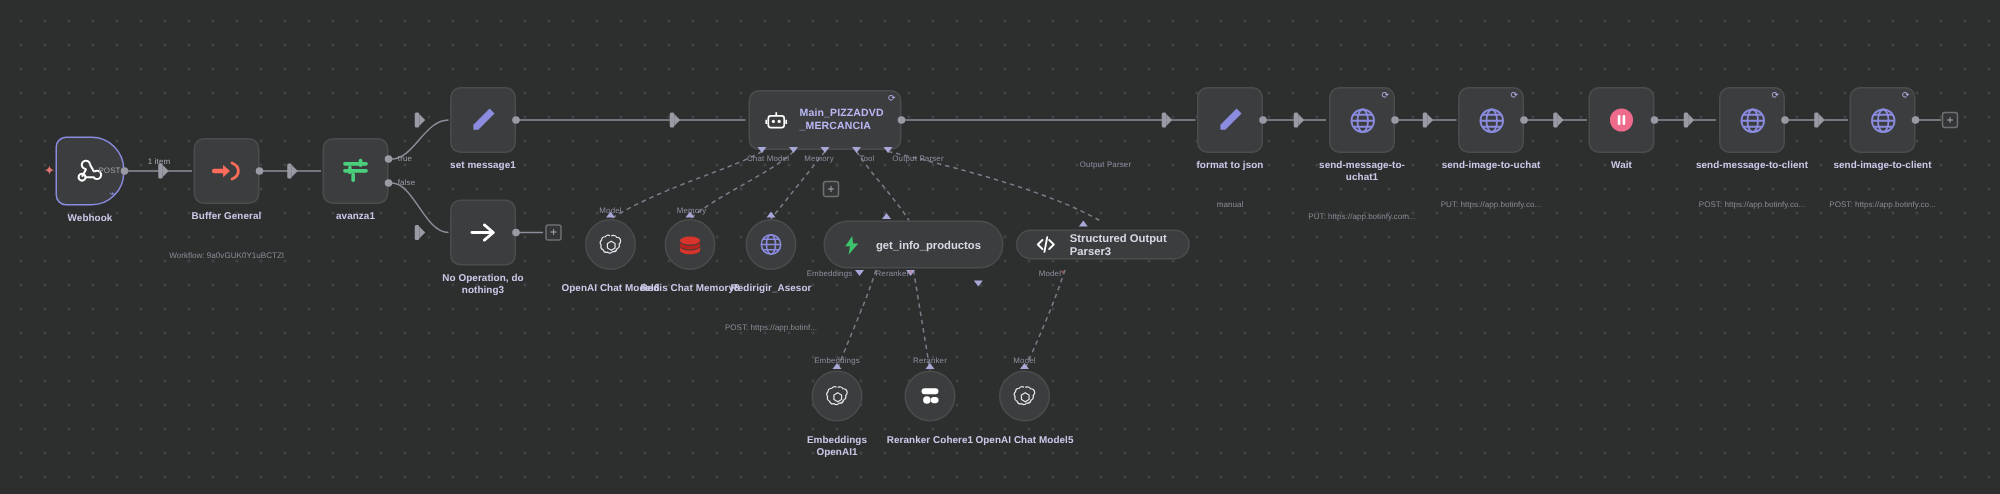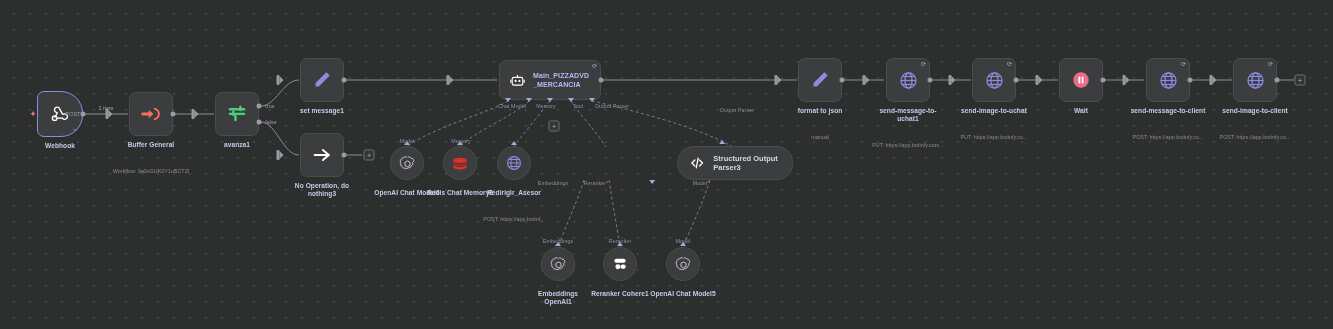--- a/index.html
+++ b/index.html
@@ -283,25 +283,36 @@
           <path d="M4.9 16.6h14.2"></path>
       </svg>
     </div>
     <div class="subdot" style="left:17px;top:-3px;"></div>
     <div class="cap" style="top:25px;width:100px;">
       <div class="t1">Redirigir_Asesor</div>
       <div class="t2">POST: https://app.botinf...</div>
     </div>
   </div>
 
+  <div class="node" style="left:609px;top:163px;">
+    <div class="box pill">
+      <svg class="gl" width="15" height="15" viewBox="0 0 24 24">
+        <path d="M11.5 2 4 13h5l-1.5 9L18 10h-5.6z" fill="#3ec46d"></path>
+      </svg>
+      <div class="pill-title">get_info_productos</div>
+    </div>
+    <div class="subdot" style="left:42px;top:-3px;"></div>
+    <div class="subdot down" style="left:24px;top:35px;"></div>
+    <div class="subdot down" style="left:58px;top:35px;"></div>
+  </div>
   <div class="elabel sub" style="left:553px;top:183px;">Embeddings</div>
   <div class="elabel req" style="left:596px;top:183px;">Reranker</div>
 
   <div class="node" style="left:735px;top:163px;">
-    <div class="box pill" style="height:34px;">
+    <div class="box pill" style="height:20px;">
       <svg class="gl" width="16" height="16" viewBox="0 0 24 24" fill="none" stroke="#ffffff" stroke-width="1.9" stroke-linecap="round" stroke-linejoin="round">
         <path d="M8.6 7.5 4 12l4.6 4.5"></path>
           <path d="M15.4 7.5 20 12l-4.6 4.5"></path>
           <path d="M13.4 4.6 10.6 19.4"></path>
       </svg>
       <div class="pill-title">Structured Output
 Parser3</div>
     </div>
     <div class="subdot" style="left:45px;top:-4px;"></div>
     <div class="subdot down" style="left:-25px;top:36px;"></div>

